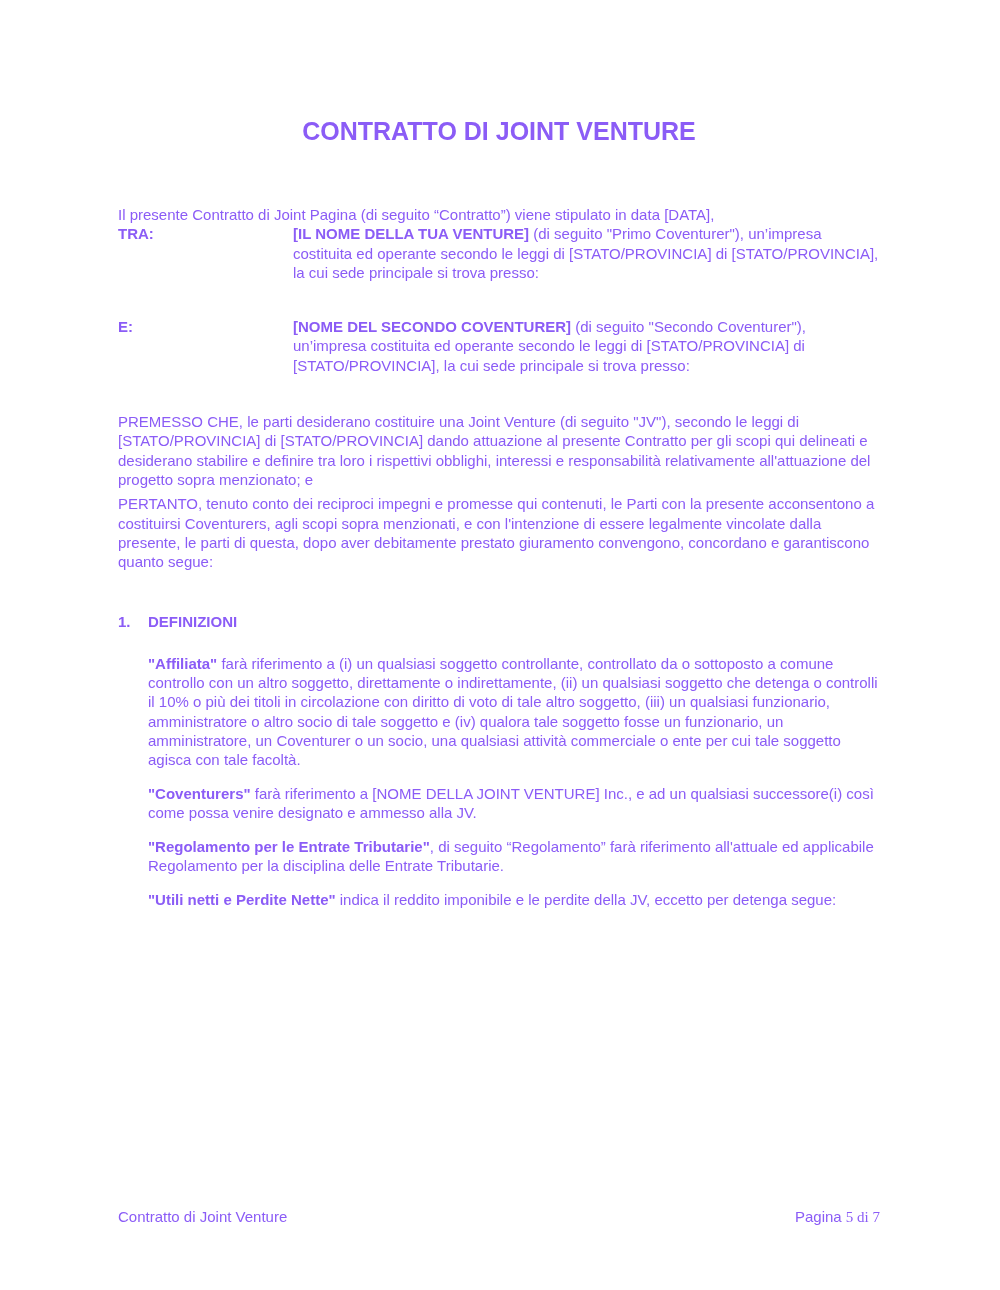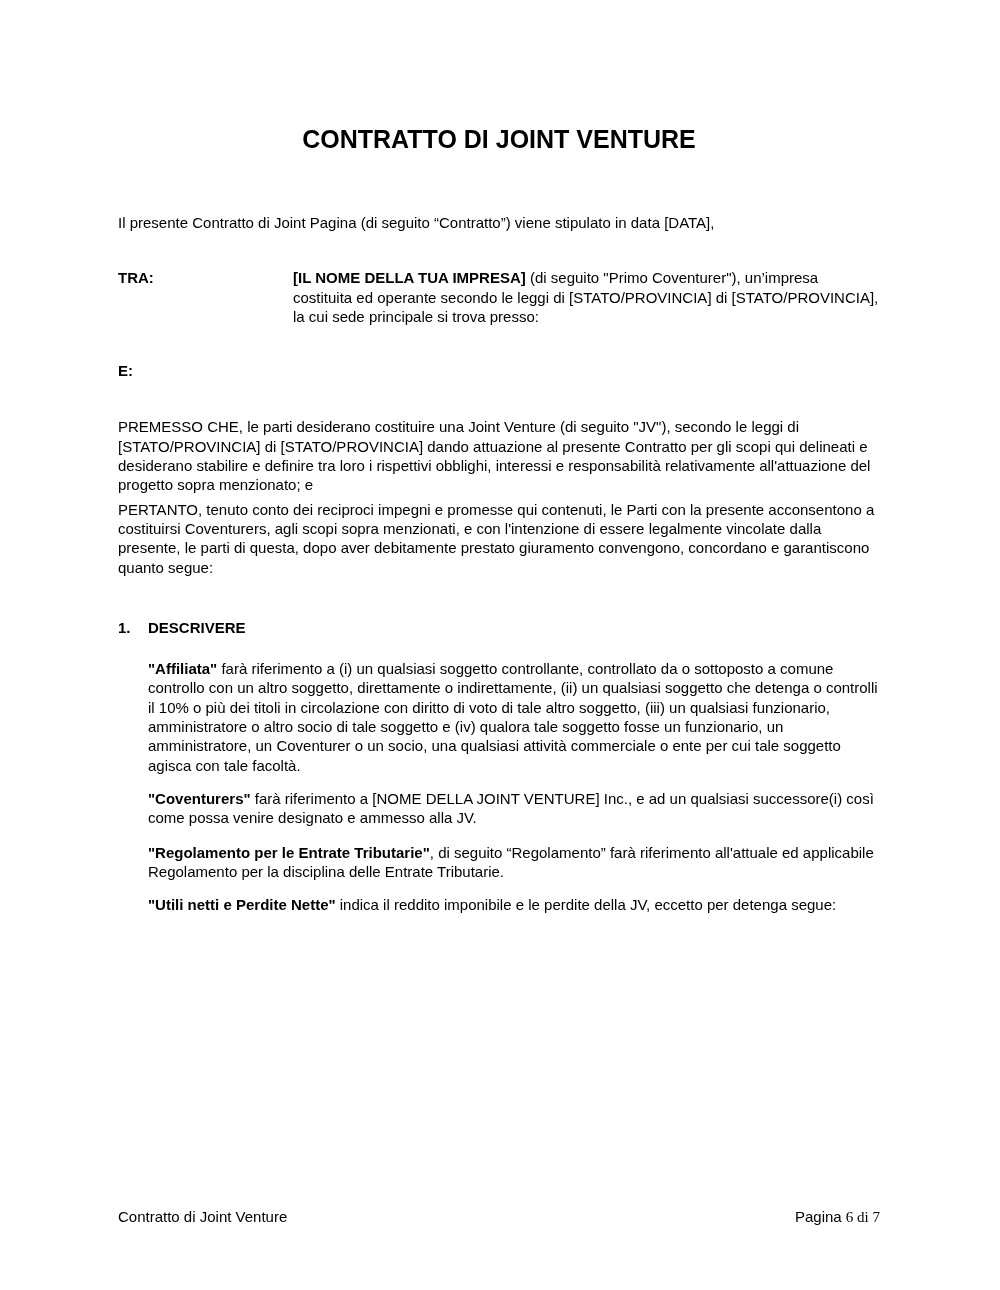--- a/index.html
+++ b/index.html
@@ -2,38 +2,38 @@
 <html><head>
 <meta charset="utf-8">
 <style>
   * { margin: 0; padding: 0; box-sizing: border-box; }
   html, body { background: #ffffff; }
   .page {
     position: relative;
     width: 1000px;
     height: 1290px;
     background: #ffffff;
-    color: #000000;
+    color: #8b5cf6;
     font-family: "Liberation Sans", "DejaVu Sans", sans-serif;
     font-size: 15px;
     line-height: 19.3px;
-    padding: 12px 120px 0 118px;
+    padding: 4px 120px 0 118px;
     overflow: hidden;
   }
   h1.doc-title {
     margin-top: 112px;
     text-align: center;
     font-size: 25px;
     line-height: 30px;
     font-weight: bold;
     letter-spacing: 0px;
   }
   .intro { margin-top: 59px; }
   .party { display: flex; }
-  .party-tra { margin-top: 36px; }
+  .party-tra { }
   .party-e { margin-top: 35px; }
   .party-label { width: 175px; flex: 0 0 175px; font-weight: bold; }
   .party-body { flex: 1; }
   .party-address { margin-top: 19px; }
   .b { font-weight: bold; }
   .para-stipulation { margin-top: 37px; }
   .para-premesso { margin-top: 37px; }
   .para-pertanto { margin-top: 5px; }
   .section-heading { display: flex; margin-top: 41px; font-weight: bold; }
   .sec-num { width: 30px; flex: 0 0 30px; }
@@ -58,45 +58,46 @@
 
 <div class="page">
 
   <h1 class="doc-title">CONTRATTO DI JOINT VENTURE</h1>
 
   <p class="intro">Il presente Contratto di Joint Pagina (di seguito “Contratto”) viene stipulato in data [DATA],</p>
 
   <div class="party party-tra">
     <div class="party-label">TRA:</div>
     <div class="party-body">
-      <p><span class="b">[IL NOME DELLA TUA IMPRESA]</span><span> (di seguito "Primo Coventurer"), un’impresa costituita ed operante secondo le leggi di [STATO/PROVINCIA] di [STATO/PROVINCIA], la cui sede principale si trova presso:</span></p>
+      <p><span class="b">[IL NOME DELLA TUA VENTURE]</span><span> (di seguito "Primo Coventurer"), un’impresa costituita ed operante secondo le leggi di [STATO/PROVINCIA] di [STATO/PROVINCIA], la cui sede principale si trova presso:</span></p>
     </div>
   </div>
 
   <div class="party party-e">
     <div class="party-label">E:</div>
     <div class="party-body">
+      <p><span class="b">[NOME DEL SECONDO COVENTURER]</span><span> (di seguito "Secondo Coventurer"), un’impresa costituita ed operante secondo le leggi di [STATO/PROVINCIA] di [STATO/PROVINCIA], la cui sede principale si trova presso:</span></p>
     </div>
   </div>
 
 
   <p class="para-premesso">PREMESSO CHE, le parti desiderano costituire una Joint Venture (di seguito "JV"), secondo le leggi di [STATO/PROVINCIA] di [STATO/PROVINCIA] dando attuazione al presente Contratto per gli scopi qui delineati e desiderano stabilire e definire tra loro i rispettivi obblighi, interessi e responsabilità relativamente all'attuazione del progetto sopra menzionato; e</p>
 
   <p class="para-pertanto">PERTANTO, tenuto conto dei reciproci impegni e promesse qui contenuti, le Parti con la presente acconsentono a costituirsi Coventurers, agli scopi sopra menzionati, e con l'intenzione di essere legalmente vincolate dalla presente, le parti di questa, dopo aver debitamente prestato giuramento convengono, concordano e garantiscono quanto segue:</p>
 
   <div class="section-heading">
     <span class="sec-num">1.</span>
-    <span class="sec-title">DESCRIVERE</span>
+    <span class="sec-title">DEFINIZIONI</span>
   </div>
 
   <div class="definitions">
     <p class="def-affiliata"><span class="b">"Affiliata"</span><span> farà riferimento a (i) un qualsiasi soggetto controllante, controllato da o sottoposto a comune controllo con un altro soggetto, direttamente o indirettamente, (ii) un qualsiasi soggetto che detenga o controlli il 10% o più dei titoli in circolazione con diritto di voto di tale altro soggetto, (iii) un qualsiasi funzionario, amministratore o altro socio di tale soggetto e (iv) qualora tale soggetto fosse un funzionario, un amministratore, un Coventurer o un socio, una qualsiasi attività commerciale o ente per cui tale soggetto agisca con tale facoltà.</span></p>
     <p class="def-coventurers"><span class="b">"Coventurers"</span><span> farà riferimento a [NOME DELLA JOINT VENTURE] Inc., e ad un qualsiasi successore(i) così come possa venire designato e ammesso alla JV.</span></p>
     <p class="def-regolamento"><span class="b">"Regolamento per le Entrate Tributarie"</span><span>, di seguito “Regolamento” farà riferimento all'attuale ed applicabile Regolamento per la disciplina delle Entrate Tributarie.</span></p>
     <p class="def-utili"><span class="b">"Utili netti e Perdite Nette"</span><span> indica il reddito imponibile e le perdite della JV, eccetto per detenga segue:</span></p>
   </div>
 
   <div class="footer">
     <span>Contratto di Joint Venture</span>
-    <span><span>Pagina </span><span class="page-number-serif">6 di 7</span></span>
+    <span><span>Pagina </span><span class="page-number-serif">5 di 7</span></span>
   </div>
 
 </div>
 
 </body></html>

